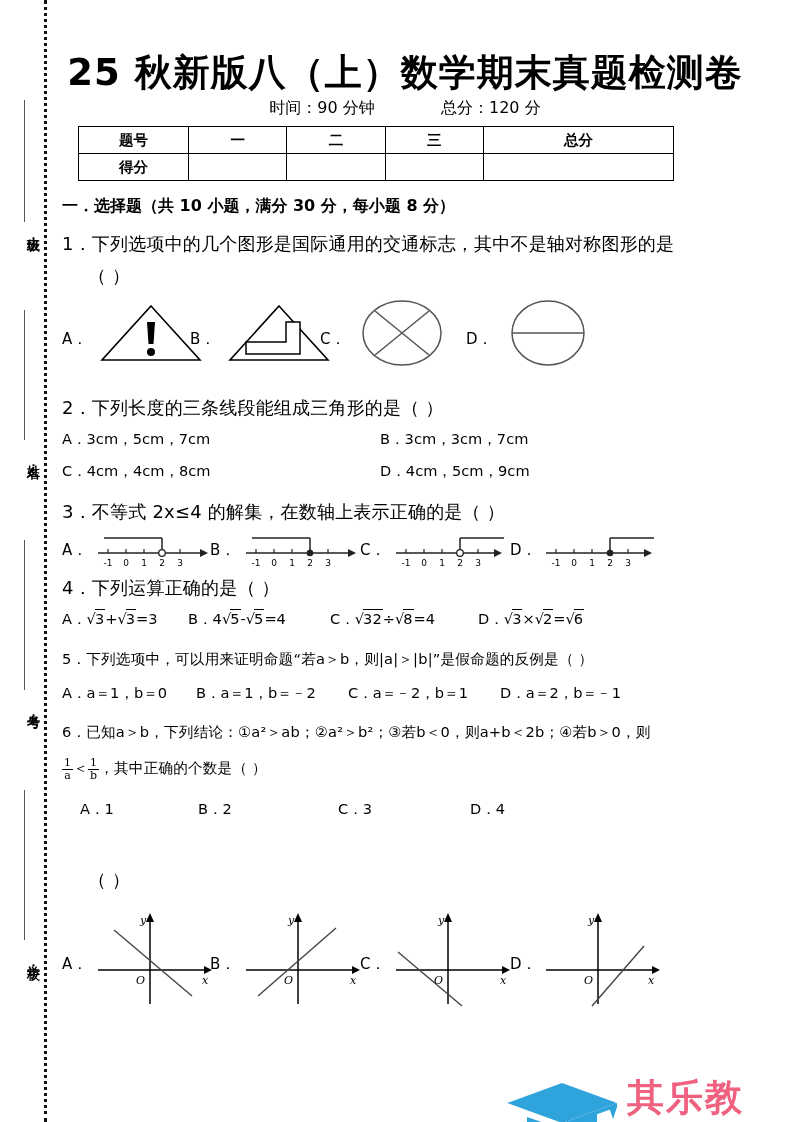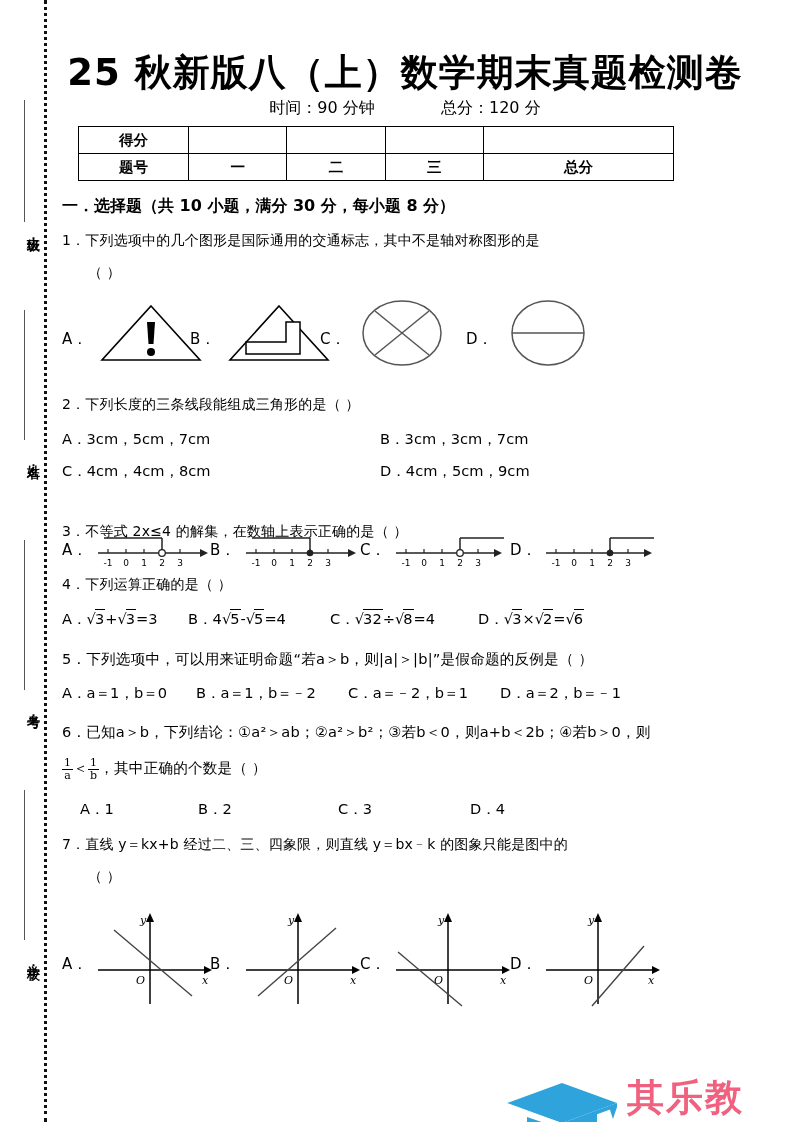--- a/index.html
+++ b/index.html
@@ -64,21 +64,21 @@
     padding: 0;
   }
   .score-table td.head-col { width: 110px; }
 
   
   .sec-head {
     position: absolute; left: 62px; font-size: 16px; font-weight: bold;
     white-space: nowrap;
   }
   .qline {
-    position: absolute; font-size: 14px; white-space: nowrap;
+    position: absolute; font-size: 18px; white-space: nowrap;
     letter-spacing: .2px;
   }
   .qline.indent { left: 88px; }
   .opt { position: absolute; font-size: 14.6px; white-space: nowrap; }
   .optlabel { position: absolute; font-size: 15px; }
   .frac { display: inline-block; vertical-align: middle; text-align: center;
           font-size: 11px; line-height: 1.05; font-family:"DejaVu Serif","Liberation Serif",serif;}
   .frac .num { display: block; border-bottom: 1.1px solid #000; padding: 0 2px; }
   .frac .den { display: block; padding: 0 2px; }
   .rad { display:inline-block; font-family:"DejaVu Sans","Liberation Sans",sans-serif;}
@@ -120,33 +120,33 @@
   <div class="title">25 秋新版八（上）数学期末真题检测卷</div>
   <div class="subtitle">
     <span>时间：90 分钟</span>
     <span class="sep"></span>
     <span>总分：120 分</span>
   </div>
 
   <table class="score-table">
     <tbody>
         <tr>
+      <td class="head-col">题号</td>
+      <td>一</td>
+      <td>二</td>
+      <td>三</td>
+      <td>总分</td>
+    </tr>
+    <tr>
       <td class="head-col">得分</td>
       <td></td>
       <td></td>
       <td></td>
       <td></td>
     </tr>
-    <tr>
-      <td class="head-col">题号</td>
-      <td>一</td>
-      <td>二</td>
-      <td>三</td>
-      <td>总分</td>
-    </tr>
   </tbody>
     </table>
 
   <div class="sec-head" style="top:196px;">一．选择题（共 10 小题，满分 30 分，每小题 8 分）</div>
 
   <div class="qline" style="left:62px; top:232px;">
     <span>1．</span><span>下列选项中的几个图形是国际通用的交通标志，其中不是轴对称图形的是</span>
   </div>
   <div class="qline indent" style="top:264px;">（      ）</div>
 
@@ -185,21 +185,21 @@
   <div class="opt" style="left:380px; top:430px;">
     <span>B．</span><span>3cm，3cm，7cm</span>
   </div>
   <div class="opt" style="left:62px; top:462px;">
     <span>C．</span><span>4cm，4cm，8cm</span>
   </div>
   <div class="opt" style="left:380px; top:462px;">
     <span>D．</span><span>4cm，5cm，9cm</span>
   </div>
 
-  <div class="qline" style="left:62px; top:500px;margin-top:23px;">
+  <div class="qline" style="left:62px; top:500px;">
     <span>3．</span><span>不等式 2x≤4 的解集，在数轴上表示正确的是（      ）</span>
   </div>
 
   <div class="optlabel" style="left:62px; top:541px;">A．</div>
   <svg class="fig" style="left:92px; top:528px;" width="118" height="40" viewBox="0 0 118 40">
     <line x1="6" y1="25" x2="108" y2="25" stroke="#222" stroke-width="1.5"></line>
     <polygon points="108,21 116,25 108,29" fill="#222"></polygon>
     <line x1="16" y1="21" x2="16" y2="25" stroke="#222" stroke-width="1.2"></line>
     <line x1="34" y1="21" x2="34" y2="25" stroke="#222" stroke-width="1.2"></line>
     <line x1="52" y1="21" x2="52" y2="25" stroke="#222" stroke-width="1.2"></line>
@@ -322,23 +322,20 @@
   <div class="opt" style="left:198px; top:800px;">
     <span>B．</span><span>2</span>
   </div>
   <div class="opt" style="left:338px; top:800px;">
     <span>C．</span><span>3</span>
   </div>
   <div class="opt" style="left:470px; top:800px;">
     <span>D．</span><span>4</span>
   </div>
 
-  <div class="qline" style="left:62px; top:836px;">
-    <span>7．</span><span>直线 y＝kx+b 经过二、三、四象限，则直线 y＝bx﹣k 的图象只能是图中的</span>
-  </div>
   <div class="qline indent" style="top:868px;">（      ）</div>
 
   <div class="optlabel" style="left:62px; top:955px;">A．</div>
   <svg class="fig" style="left:92px; top:908px;" width="125" height="100" viewBox="0 0 125 100">
     <line x1="6" y1="62" x2="112" y2="62" stroke="#000" stroke-width="1.5"></line>
     <polygon points="112,58 120,62 112,66" fill="#000"></polygon>
     <line x1="58" y1="96" x2="58" y2="14" stroke="#000" stroke-width="1.5"></line>
     <polygon points="54,14 58,5 62,14" fill="#000"></polygon>
     <text x="48" y="16" font-size="11" font-style="italic" font-family="DejaVu Serif, serif">y</text>
     <text x="110" y="76" font-size="11" font-style="italic" font-family="DejaVu Serif, serif">x</text>

